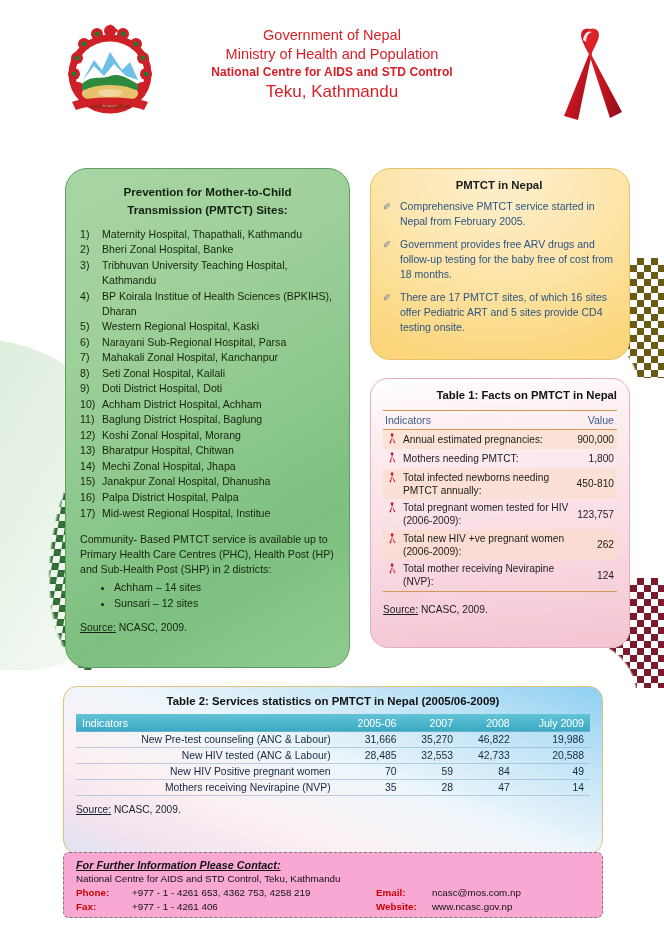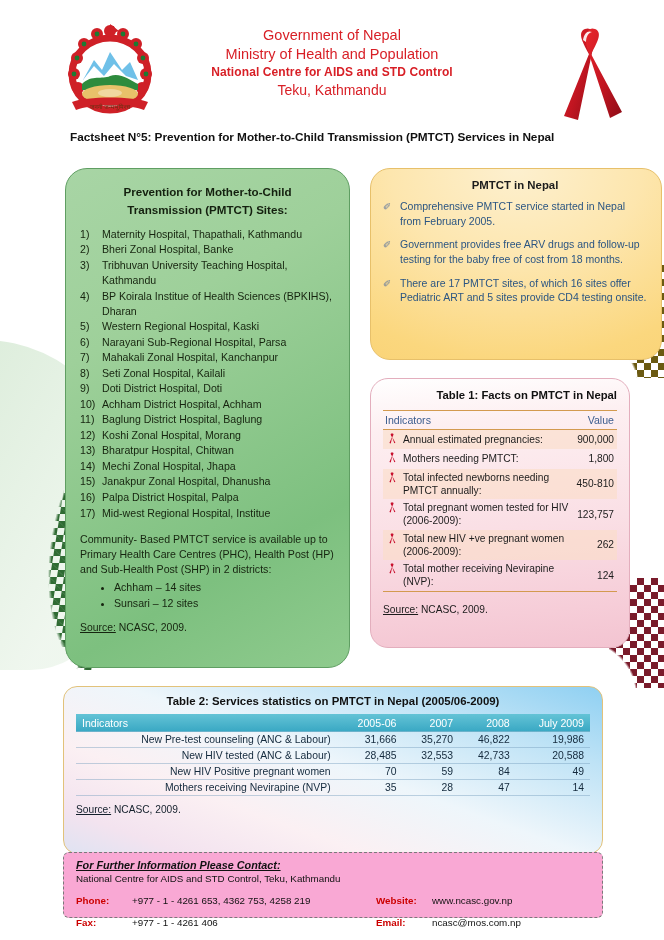--- a/index.html
+++ b/index.html
@@ -48,21 +48,21 @@
     opacity:.75;pointer-events:none;
   }
 
   
   .header{position:relative;height:120px;}
   .emblem{position:absolute;left:64px;top:22px;width:92px;height:98px;}
   .ribbon-top{position:absolute;right:32px;top:24px;width:84px;height:100px;}
   .header-text{position:absolute;left:0;right:0;top:26px;text-align:center;color:#d81f26;line-height:1.32;}
   .h-line1,.h-line2{font-size:14.5px;font-weight:400;}
   .h-line3{font-size:12px;font-weight:bold;letter-spacing:.1px;margin-top:1px;}
-  .h-line4{font-size:14px;font-weight:400;}
+  .h-line4{font-size:17px;font-weight:400;}
 
   .factsheet-title{
     position:absolute;left:70px;top:130px;right:40px;
     font-size:11.8px;font-weight:bold;color:#111;letter-spacing:-.05px;
   }
 
   
   .sites-box{
     position:absolute;left:65px;top:168px;width:285px;height:500px;
     background:linear-gradient(150deg,#a8d5a5 0%,#9ed09a 30%,#7dc07f 75%,#8fcb8e 100%);
@@ -76,21 +76,21 @@
   .sites-list .num{width:22px;flex:0 0 22px;text-align:left;}
   .sites-list .nm{flex:1;}
   .sites-note{font-size:10.6px;line-height:1.45;margin-top:11px;}
   .sites-bullets{margin:2px 0 0 0;padding-left:34px;font-size:10.6px;line-height:1.5;}
   .sites-bullets li{margin-bottom:0px;}
   .source{font-size:10.4px;margin-top:11px;}
   .source u{text-decoration:underline;}
 
   
   .pmtct-box{
-    position:absolute;left:370px;top:168px;width:292px;height:192px;
+    position:absolute;left:370px;top:168px;width:260px;height:192px;
     background:radial-gradient(120% 140% at 50% 0%, #fdf0cf 0%, #fde6ae 36%, #fbd77e 72%, #f8cf6f 100%);
     border:1px solid #e7c06a;border-radius:20px;box-sizing:border-box;padding:10px 14px 8px 12px;
   }
   .pmtct-title{text-align:center;font-weight:bold;font-size:11.4px;color:#1c1c1c;margin-bottom:8px;}
   .pmtct-list{list-style:none;margin:0;padding:0;}
   .pmtct-list li{display:flex;margin-bottom:9px;font-size:10.5px;line-height:1.4;color:#2b5582;}
   .pmtct-list .bl{flex:0 0 17px;color:#6b7f9e;font-size:10px;padding-top:1px;}
   .pmtct-list .bt{flex:1;}
 
   
@@ -137,21 +137,21 @@
   .contact-box{
     position:absolute;left:63px;top:852px;width:540px;height:66px;
     border:1.3px dashed #7a7a7a;border-radius:6px;box-sizing:border-box;padding:6px 12px;
     background:#f9a8d4;
   }
   .contact-title{font-weight:bold;font-style:italic;font-size:10.8px;text-decoration:underline;color:#111;}
   .contact-org{font-size:9.8px;color:#111;margin-top:2px;}
   .contact-grid{display:flex;margin-top:2px;font-size:9.8px;}
   .cc-left{width:300px;}
   .cc-right{flex:1;}
-  .crow{display:flex;line-height:1.42;margin-top:8px;}
+  .crow{display:flex;line-height:1.42;}
   .crow .k{color:#cc0000;font-weight:bold;width:56px;flex:0 0 56px;}
   .crow .v{color:#111;}
   .cc-right .crow .k{width:56px;flex:0 0 56px;}
 </style>
 </head>
 <body>
 
 <div class="page">
 
   <div class="swoosh-green"></div>
@@ -213,21 +213,20 @@
           <stop offset="55%" stop-color="#c21521"></stop>
           <stop offset="100%" stop-color="#8e0d17"></stop>
         </linearGradient>
       </defs>
       <path d="M41 30 C33 16 30 8 37 5 C45 2 48 12 45 24 L30 96 L16 92 Z" fill="url(#rg)"></path>
       <path d="M43 30 C51 16 54 8 47 5 C39 2 36 12 39 24 L62 94 L74 88 Z" fill="url(#rg)"></path>
       <path d="M35 16 C36 9 40 6 44 8 C40 9 38 13 38 18 Z" fill="#ffffff" opacity=".9"></path>
     </svg>
   </div>
 
-  <div class="factsheet-title">Factsheet N°5: Prevention for Mother-to-Child Transmission (PMTCT) Services in Nepal</div>
 
   <div class="sites-box">
     <div class="sites-title">
       <div>Prevention for Mother-to-Child</div>
       <div>Transmission (PMTCT) Sites:</div>
     </div>
     <ul class="sites-list" id="sites-list">
         <li>
           <span class="num">1)</span>
           <span class="nm">Maternity Hospital, Thapathali, Kathmandu</span>
@@ -447,24 +446,24 @@
           <span class="k">Phone:</span>
           <span class="v">+977 - 1 - 4261 653, 4362 753, 4258 219</span>
         </div>
         <div class="crow">
           <span class="k">Fax:</span>
           <span class="v">+977 - 1 - 4261 406</span>
         </div>
       </div>
       <div class="cc-right">
         <div class="crow">
+          <span class="k">Email:</span>
+          <span class="v">ncasc@mos.com.np</span>
+        </div>
+        <div class="crow">
           <span class="k">Website:</span>
           <span class="v">www.ncasc.gov.np</span>
         </div>
-        <div class="crow">
-          <span class="k">Email:</span>
-          <span class="v">ncasc@mos.com.np</span>
-        </div>
       </div>
     </div>
   </div>
 
 </div>
 
 </body></html>

